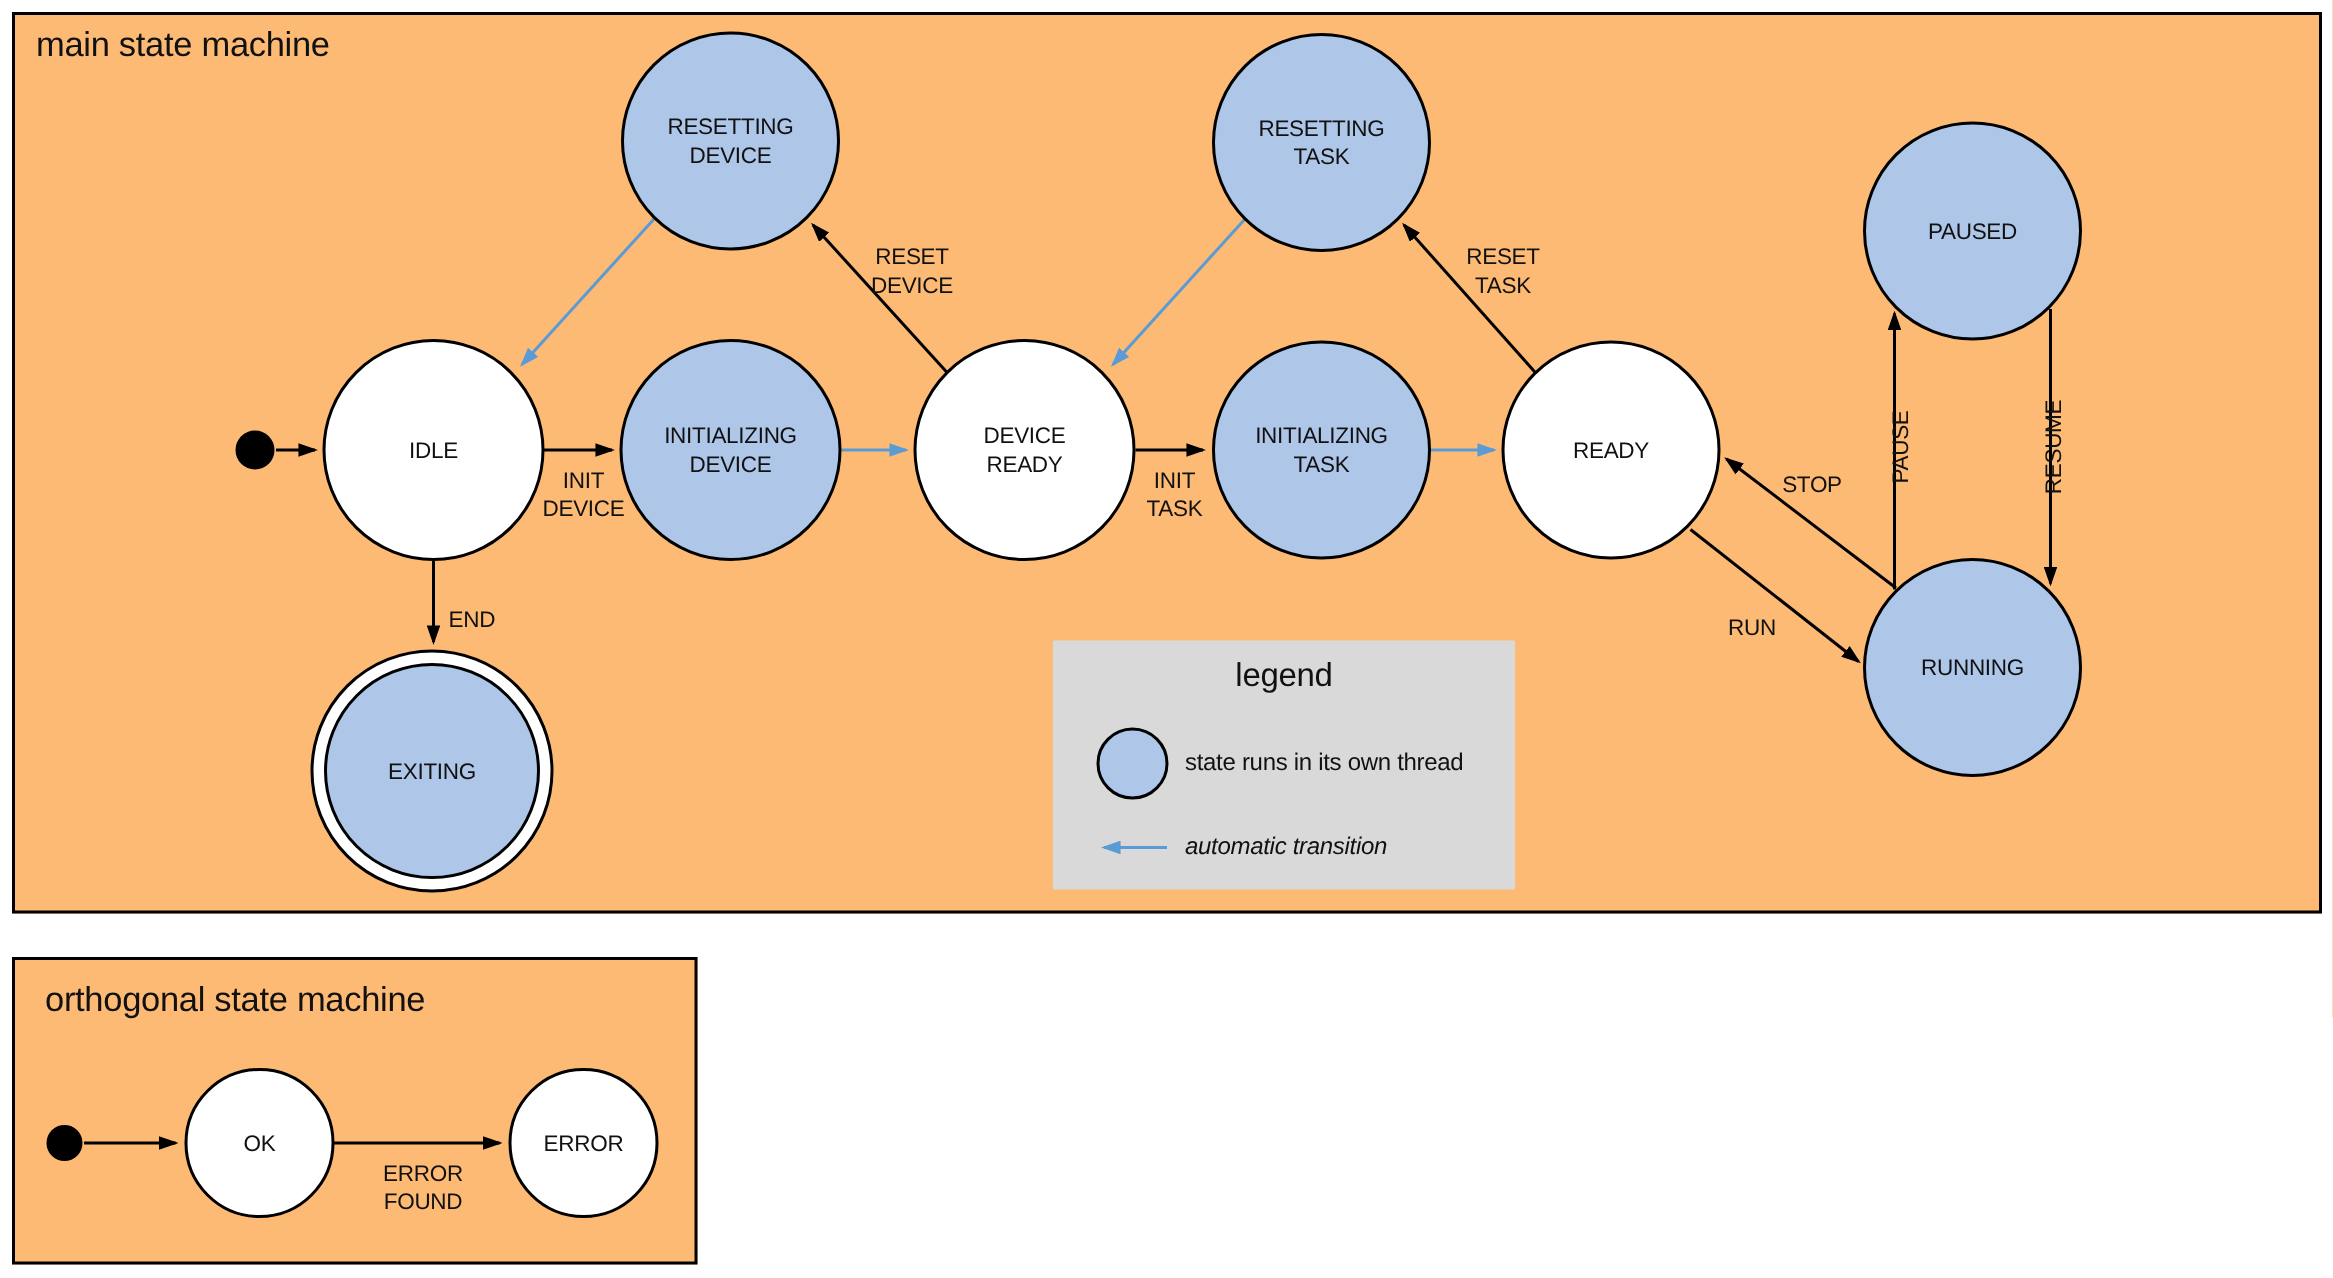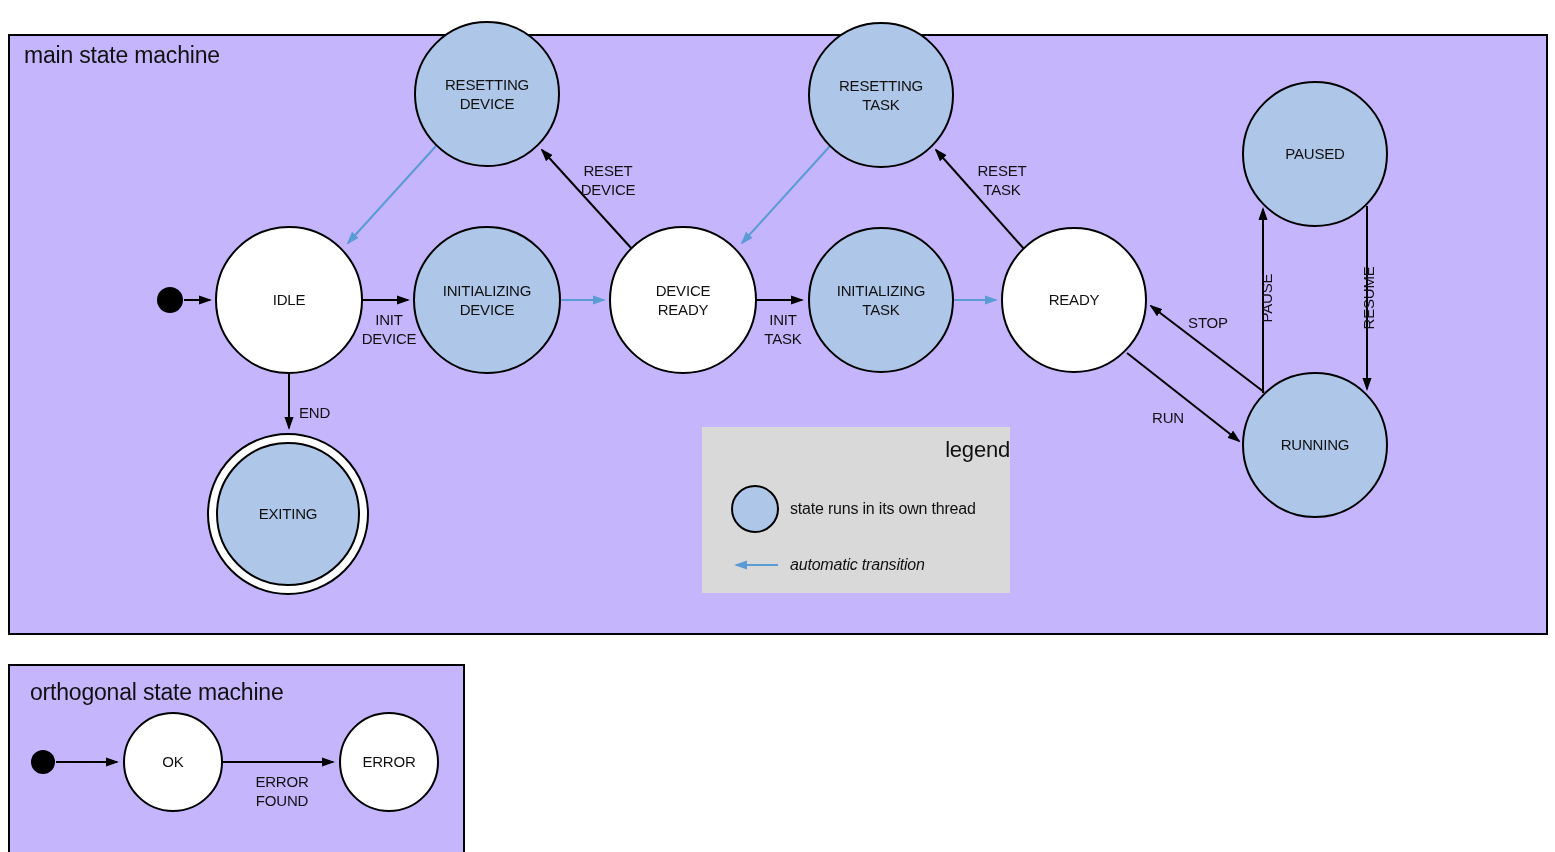--- a/index.html
+++ b/index.html
@@ -1,31 +1,31 @@
 <!DOCTYPE html>
 <html><head>
 <meta charset="utf-8">
 <style>
   html,body{margin:0;padding:0;}
   body{
     width:1555px;height:852px;position:relative;overflow:hidden;
     background:#ffffff;color:#111;
     font-family:"Liberation Sans",sans-serif;
   }
-  .panel{position:absolute;border:2px solid #000;background:#c4b5fd;box-sizing:border-box;margin-top:26px;}
+  .panel{position:absolute;border:2px solid #000;background:#fdba74;box-sizing:border-box;}
   #main-box{left:8px;top:8px;width:1540px;height:601px;}
   #ortho-box{left:8px;top:638px;width:457px;height:205px;}
   .panel-title{font-size:23px;letter-spacing:-0.2px;}
   #main-box .panel-title{margin:6px 0 0 14px;}
   #ortho-box .panel-title{margin:13px 0 0 20px;}
   #legend-box{
     position:absolute;left:702px;top:427px;width:308px;height:166px;
     background:#d9d9d9;box-sizing:border-box;
   }
-  #legend-title{text-align:right;margin-top:10px;font-size:22px;letter-spacing:-0.2px;}
+  #legend-title{text-align:center;margin-top:10px;font-size:22px;letter-spacing:-0.2px;}
   .legend-label{position:absolute;left:88px;font-size:16px;letter-spacing:-0.2px;line-height:18px;}
   #legend-label-thread{top:73px;}
   #legend-label-auto{top:129px;font-style:italic;}
   #diagram{position:absolute;left:0;top:0;pointer-events:none;}
   #diagram text{
     font-family:"Liberation Sans",sans-serif;
     font-size:15px;fill:#111;letter-spacing:-0.2px;
   }
 </style>
 </head>

